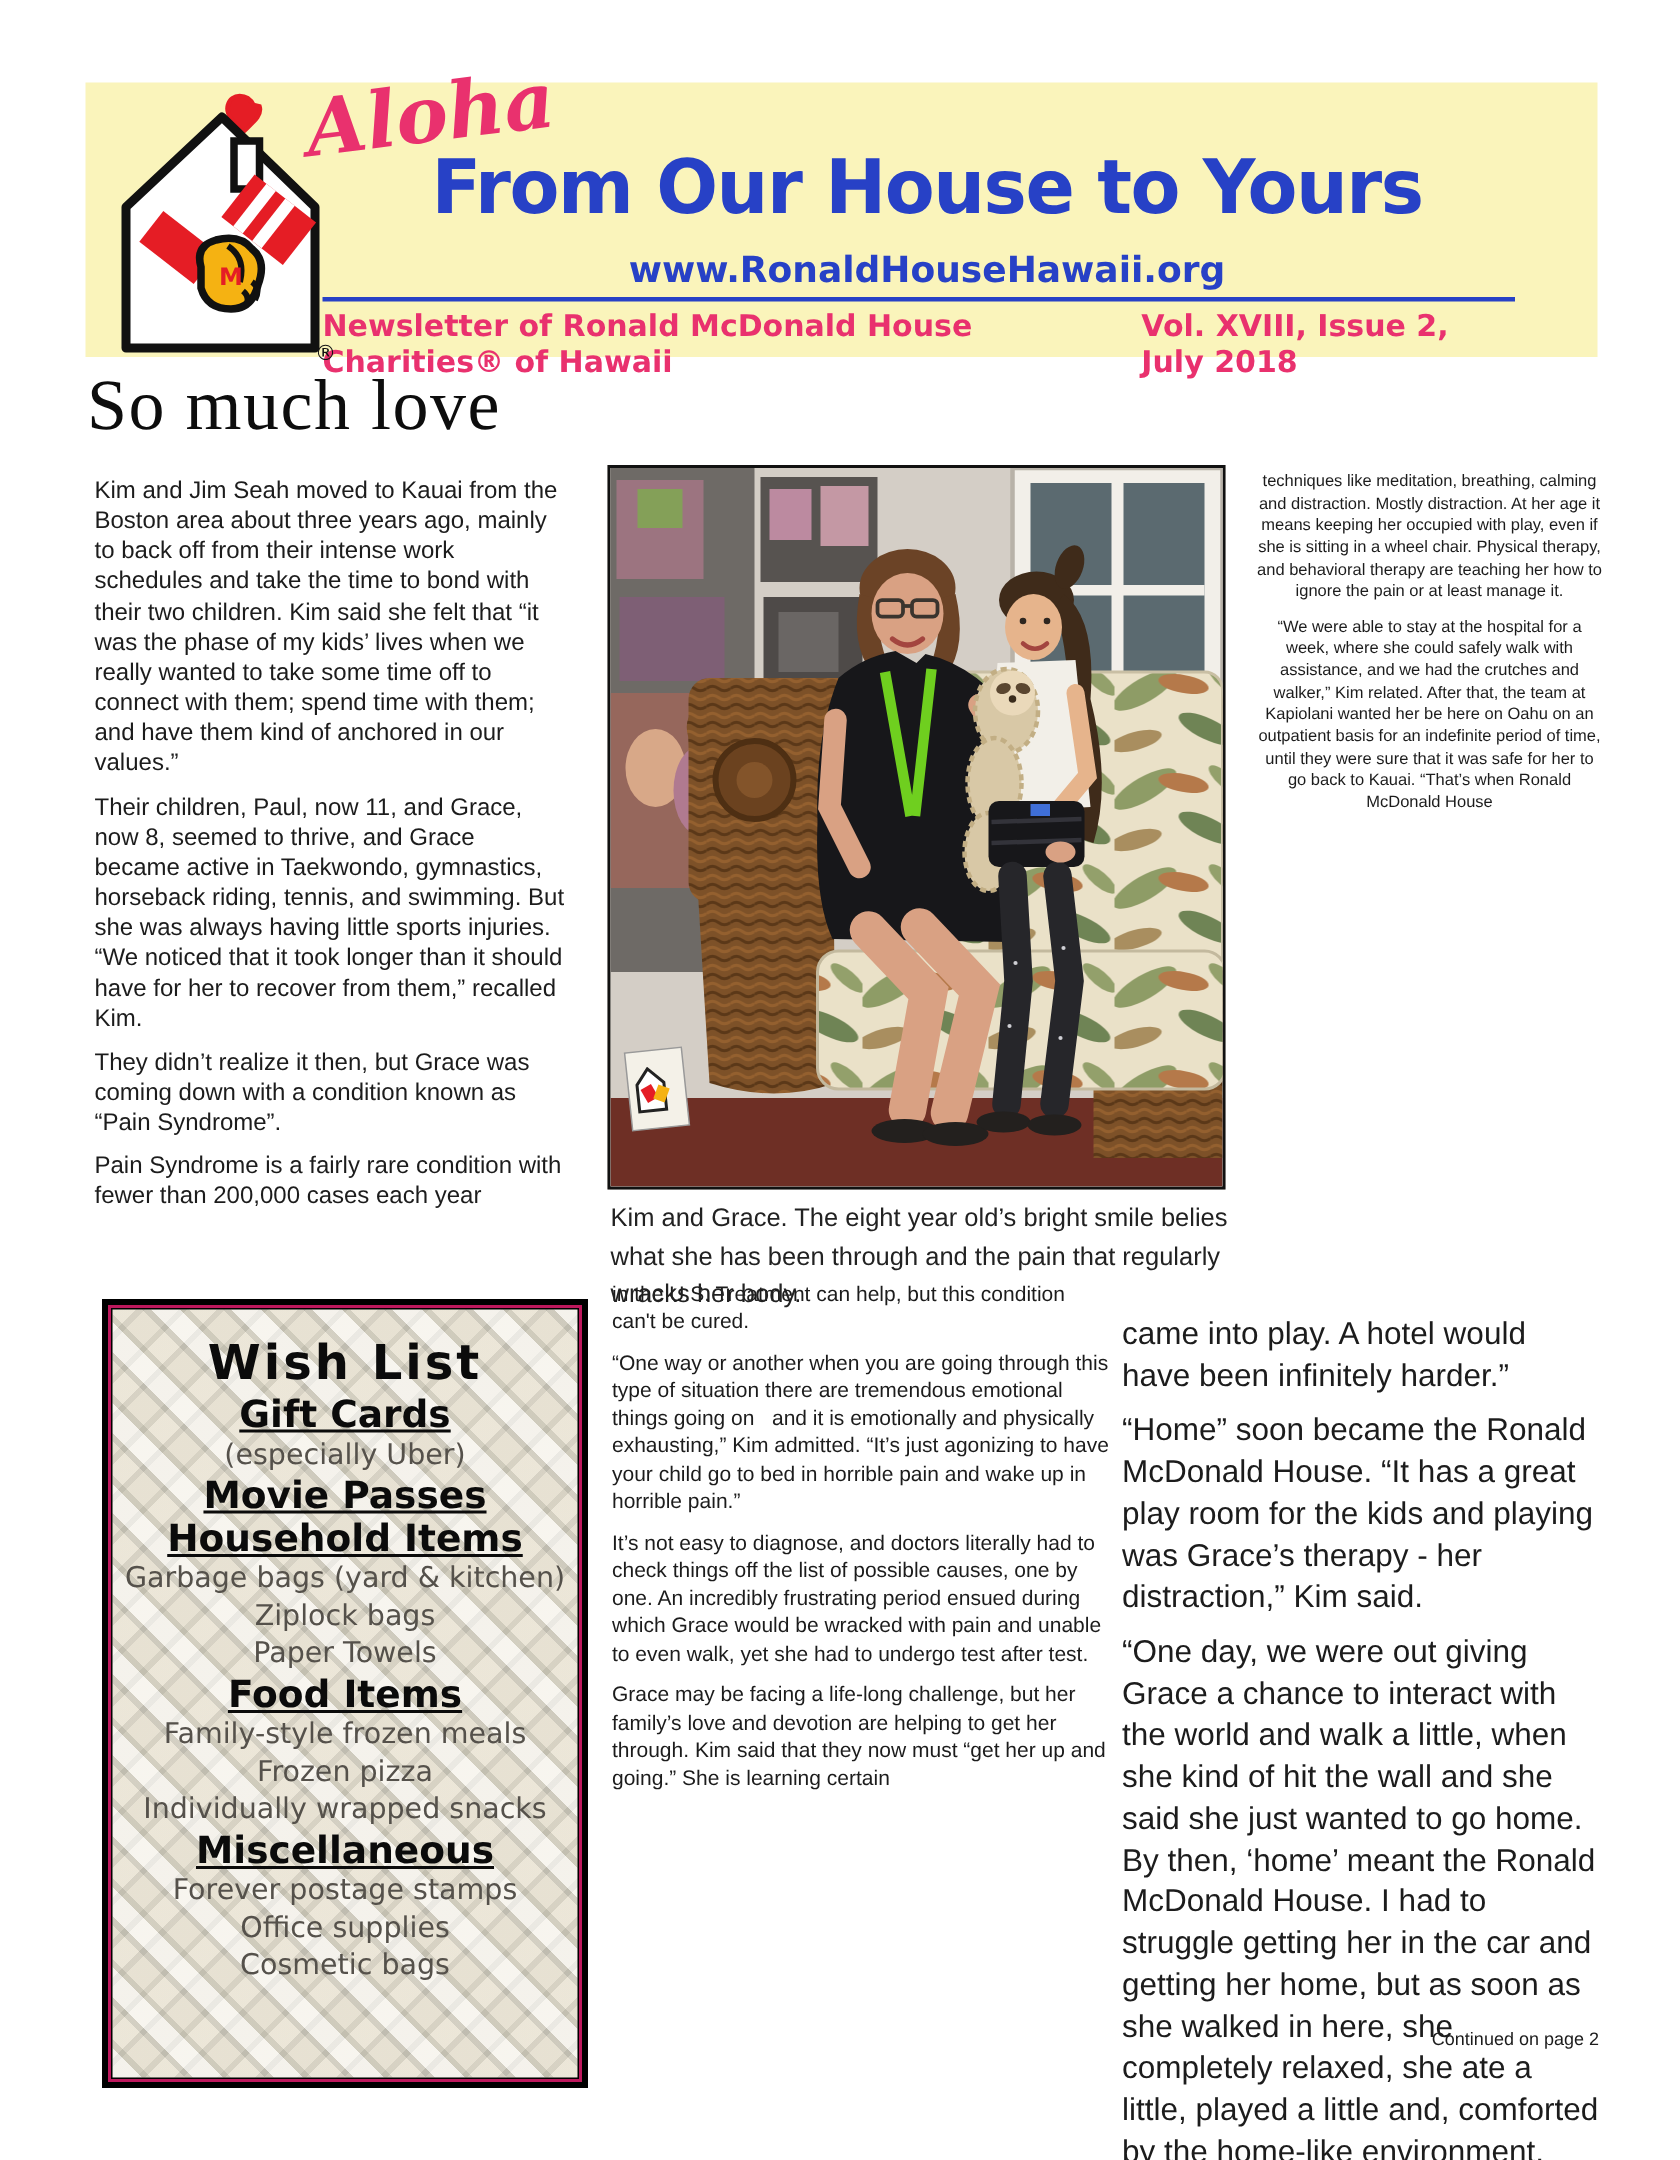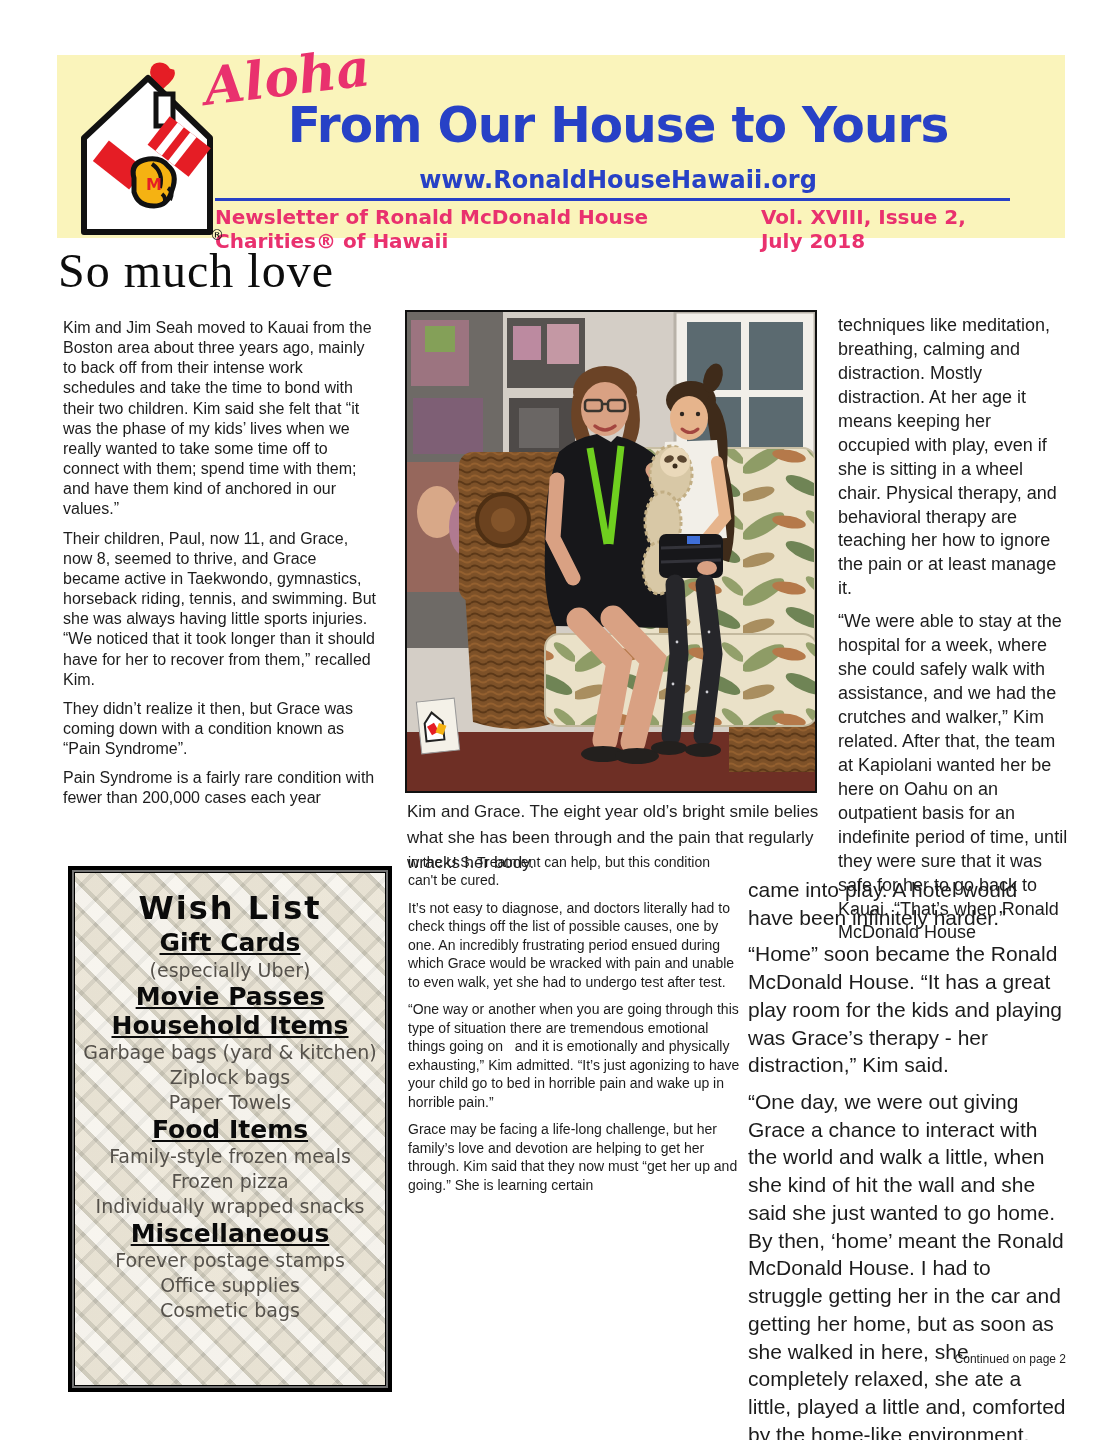--- a/index.html
+++ b/index.html
@@ -21,35 +21,35 @@
   .banner-meta{position:absolute;left:215px;top:205px;width:795px;display:flex;
          justify-content:space-between;font-family:"DejaVu Sans",sans-serif;
          font-weight:bold;font-size:20px;color:#E9316E;gap:15px;}
 
   
   .article-title{position:absolute;left:58px;top:243px;font-family:"Liberation Serif",serif;
          font-size:48px;color:#0d0d0d;letter-spacing:1px;}
   .col p{margin:0 0 9px 0;color:#1c1c1c;}
   .col-left{position:absolute;left:63px;top:318px;width:314px;font-size:16px;line-height:1.26;}
   .col-mid{position:absolute;left:408px;top:853px;width:332px;font-size:14px;line-height:1.32;}
-  .col-right-narrow{position:absolute;left:838px;top:314px;width:230px;font-size:18px;line-height:1.33;}
+  .col-right-narrow{position:absolute;left:838px;top:314px;width:230px;font-size:11px;line-height:1.33;text-align:center;}
   .col-right-wide{position:absolute;left:748px;top:876px;width:318px;font-size:21px;line-height:1.32;}
   .continued{position:absolute;left:748px;top:1352px;width:318px;text-align:right;
          font-size:12px;color:#1c1c1c;}
 
   
   .photo-frame{position:absolute;left:405px;top:310px;width:412px;height:483px;
          border:2px solid #111;box-sizing:border-box;background:#cfc8bf;}
   .photo-frame svg{display:block;width:100%;height:100%;}
   .caption{position:absolute;left:407px;top:799px;width:412px;font-size:17px;
          line-height:1.5;color:#222;}
 
   
   .wishlist{position:absolute;left:68px;top:866px;width:324px;height:526px;
-         box-sizing:border-box;border:4px solid #000;background:#737373;}
+         box-sizing:border-box;border:4px solid #000;background:#be185d;}
   .wishlist-inner{position:absolute;inset:2px;border:1px solid #000;overflow:hidden;
          background-color:#e7e1d3;
          background-image:
            repeating-linear-gradient(45deg, rgba(255,255,255,0.55) 0 14px, rgba(170,168,152,0.40) 14px 18px,
              rgba(228,222,206,0.25) 18px 34px, rgba(148,148,138,0.30) 34px 38px),
            repeating-linear-gradient(-45deg, rgba(246,241,228,0.50) 0 14px, rgba(168,166,152,0.32) 14px 18px,
              rgba(236,231,216,0.22) 18px 34px, rgba(158,156,146,0.28) 34px 38px);}
   .wl-title{font-family:"DejaVu Sans",sans-serif;font-weight:bold;font-size:32px;color:#0b0b0b;
          text-align:center;margin:16px 0 2px 0;letter-spacing:2px;}
   .wl-section{text-align:center;margin-top:0;}
@@ -103,22 +103,22 @@
 
   <div class="col col-left">
       <p>Kim and Jim Seah moved to Kauai from the Boston area about three years ago, mainly to back off from their intense work schedules and take the time to bond with their two children. Kim said she felt that “it was the phase of my kids’ lives when we really wanted to take some time off to connect with them; spend time with them; and have them kind of anchored in our values.”</p>
       <p>Their children, Paul, now 11, and Grace, now 8, seemed to thrive, and Grace became active in Taekwondo, gymnastics, horseback riding, tennis, and swimming. But she was always having little sports injuries. “We noticed that it took longer than it should have for her to recover from them,” recalled Kim.</p>
       <p>They didn’t realize it then, but Grace was coming down with a condition known as “Pain Syndrome”.</p>
       <p>Pain Syndrome is a fairly rare condition with fewer than 200,000 cases each year</p>
     </div>
 
   <div class="col col-mid">
       <p>in the U.S. Treatment can help, but this condition can't be cured.</p>
+      <p>“One way or another when you are going through this type of situation there are tremendous emotional things going on &nbsp;&nbsp;and it is emotionally and physically exhausting,” Kim admitted. “It’s just agonizing to have your child go to bed in horrible pain and wake up in horrible pain.”</p>
       <p>It’s not easy to diagnose, and doctors literally had to check things off the list of possible causes, one by one. An incredibly frustrating period ensued during which Grace would be wracked with pain and unable to even walk, yet she had to undergo test after test.</p>
-      <p>“One way or another when you are going through this type of situation there are tremendous emotional things going on &nbsp;&nbsp;and it is emotionally and physically exhausting,” Kim admitted. “It’s just agonizing to have your child go to bed in horrible pain and wake up in horrible pain.”</p>
       <p>Grace may be facing a life-long challenge, but her family’s love and devotion are helping to get her through. Kim said that they now must “get her up and going.” She is learning certain</p>
     </div>
 
   <div class="col col-right-narrow">
       <p>techniques like meditation, breathing, calming and distraction. Mostly distraction. At her age it means keeping her occupied with play, even if she is sitting in a wheel chair. Physical therapy, and behavioral therapy are teaching her how to ignore the pain or at least manage it.</p>
       <p>“We were able to stay at the hospital for a week, where she could safely walk with assistance, and we had the crutches and walker,” Kim related. After that, the team at Kapiolani wanted her be here on Oahu on an outpatient basis for an indefinite period of time, until they were sure that it was safe for her to go back to Kauai. “That’s when Ronald McDonald House</p>
     </div>
 
   <div class="col col-right-wide">
       <p>came into play. A hotel would have been infinitely harder.”</p>

